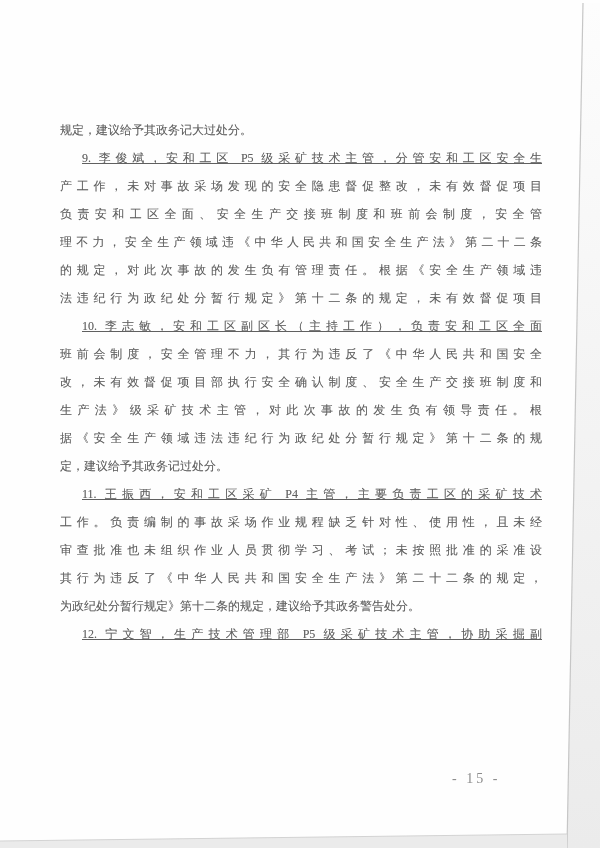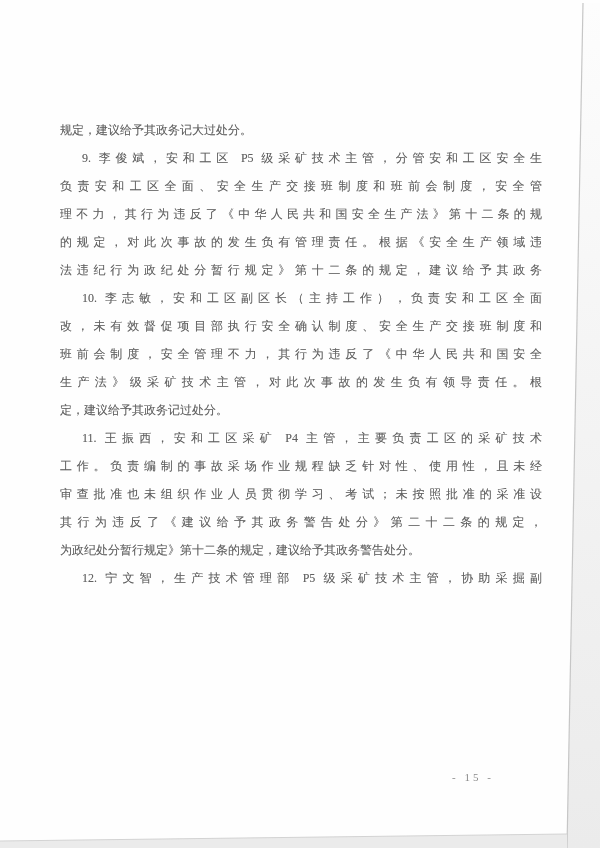--- a/index.html
+++ b/index.html
@@ -36,56 +36,59 @@
     text-shadow: 0 0 0.6px rgba(96,96,96,0.35);
   }
   .line.fill::after {
     content: "";
     display: inline-block;
     width: 100%;
     height: 0;
   }
   .line.indent {
     text-indent: 22px;
+    text-decoration: underline;
   }
   .page-number {
     position: absolute;
     left: 452px;
     top: 771px;
-    font-size: 11px;
+    font-size: 14px;
     letter-spacing: 3px;
     color: var(--pagenum, #8b8b8b);
   }
   .scan-edges {
     position: absolute;
     inset: 0;
     pointer-events: none;
   }
 </style>
 </head>
 <body>
 
 <div class="page">
 
   <div class="text-block" id="text-block">
       <div class="line">规定，建议给予其政务记大过处分。</div>
       <div class="line fill indent">9. 李俊斌，安和工区 P5 级采矿技术主管，分管安和工区安全生</div>
+      <div class="line fill">产工作，未对事故采场发现的安全隐患督促整改，未有效督促项目</div>
       <div class="line fill">负责安和工区全面、安全生产交接班制度和班前会制度，安全管</div>
-      <div class="line fill">理不力，其行为违反了《中华人民共和国安全生产法》第十二条的规</div>
+      <div class="line fill">理不力，安全生产领域违《中华人民共和国安全生产法》第二十二条</div>
       <div class="line fill">的规定，对此次事故的发生负有管理责任。根据《安全生产领域违</div>
-      <div class="line fill">法违纪行为政纪处分暂行规定》第十二条的规定，建议给予其政务</div>
+      <div class="line fill">法违纪行为政纪处分暂行规定》第十二条的规定，未有效督促项目</div>
       <div class="line fill indent">10. 李志敏，安和工区副区长（主持工作），负责安和工区全面</div>
+      <div class="line fill">班前会制度，安全管理不力，其行为违反了《中华人民共和国安全</div>
       <div class="line fill">改，未有效督促项目部执行安全确认制度、安全生产交接班制度和</div>
-      <div class="line fill">班前会制度，安全管理不力，其行为违反了《中华人民共和国安全</div>
       <div class="line fill">生产法》级采矿技术主管，对此次事故的发生负有领导责任。根</div>
+      <div class="line fill">据《安全生产领域违法违纪行为政纪处分暂行规定》第十二条的规</div>
       <div class="line">定，建议给予其政务记过处分。</div>
       <div class="line fill indent">11. 王振西，安和工区采矿 P4 主管，主要负责工区的采矿技术</div>
       <div class="line fill">工作。负责编制的事故采场作业规程缺乏针对性、使用性，且未经</div>
       <div class="line fill">审查批准也未组织作业人员贯彻学习、考试；未按照批准的采准设</div>
-      <div class="line fill">其行为违反了《建议给予其政务警告处分》第二十二条的规定，</div>
+      <div class="line fill">其行为违反了《中华人民共和国安全生产法》第二十二条的规定，</div>
       <div class="line">为政纪处分暂行规定》第十二条的规定，建议给予其政务警告处分。</div>
       <div class="line fill indent">12. 宁文智，生产技术管理部 P5 级采矿技术主管，协助采掘副</div>
     </div>
 
   <div class="page-number">- 15 -</div>
 
   <svg class="scan-edges" width="600" height="848" viewBox="0 0 600 848">
     <defs>
       <linearGradient id="rightGrad" x1="0" y1="0" x2="0" y2="1">
         <stop offset="0" stop-color="#fdfdfd"></stop>

